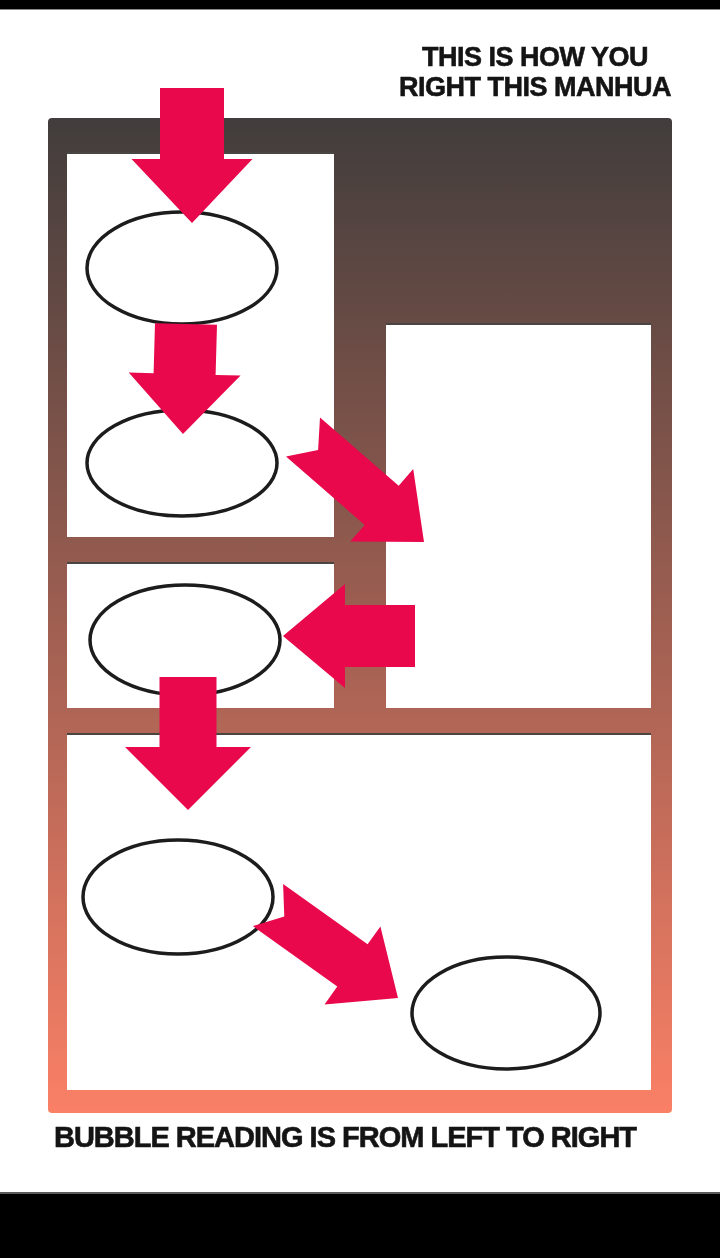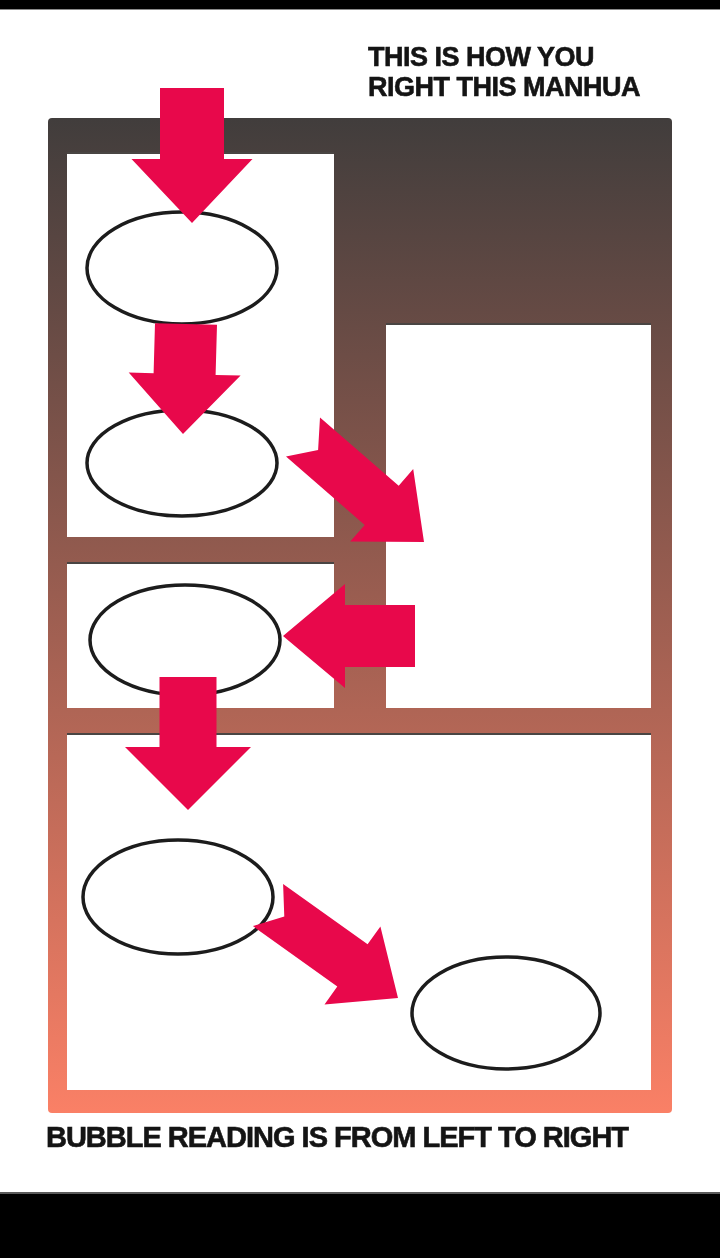--- a/index.html
+++ b/index.html
@@ -8,26 +8,27 @@
     width:720px;height:1258px;
     background:#ffffff;
     overflow:hidden;
     font-family:"Liberation Sans","DejaVu Sans",sans-serif;
   }
   .bar{position:absolute;left:0;width:720px;background:#000;}
   .bar.top{top:0;height:9px;border-bottom:1px solid #8a8a8a;}
   .bar.bottom{top:1192px;height:66px;border-top:2px solid #5a5a5a;}
   .title{
     position:absolute;left:368px;top:42px;width:334px;
+    text-align:center;
     font-weight:bold;font-size:27px;line-height:30px;
     letter-spacing:-0.5px;color:#141414;
     -webkit-text-stroke:0.6px #141414;
   }
   .caption{
-    position:absolute;left:8px;top:1120px;width:658px;
+    position:absolute;left:16px;top:1120px;width:658px;
     text-align:center;
     font-weight:bold;font-size:29px;line-height:34px;
     letter-spacing:-1px;color:#141414;
     -webkit-text-stroke:0.6px #141414;
   }
   .gradient-box{
     position:absolute;border-radius:4px;
   }
   .panel{
     position:absolute;background:#ffffff;box-sizing:border-box;

